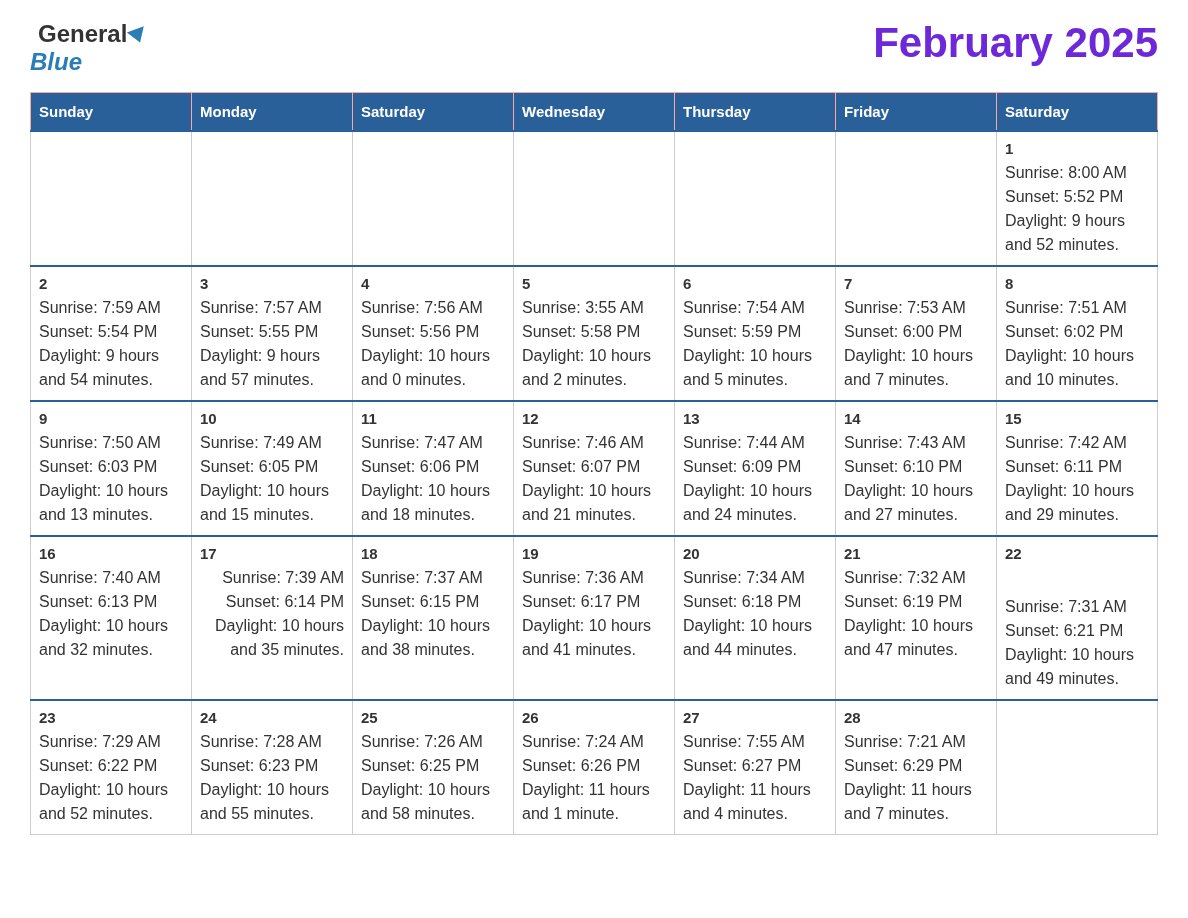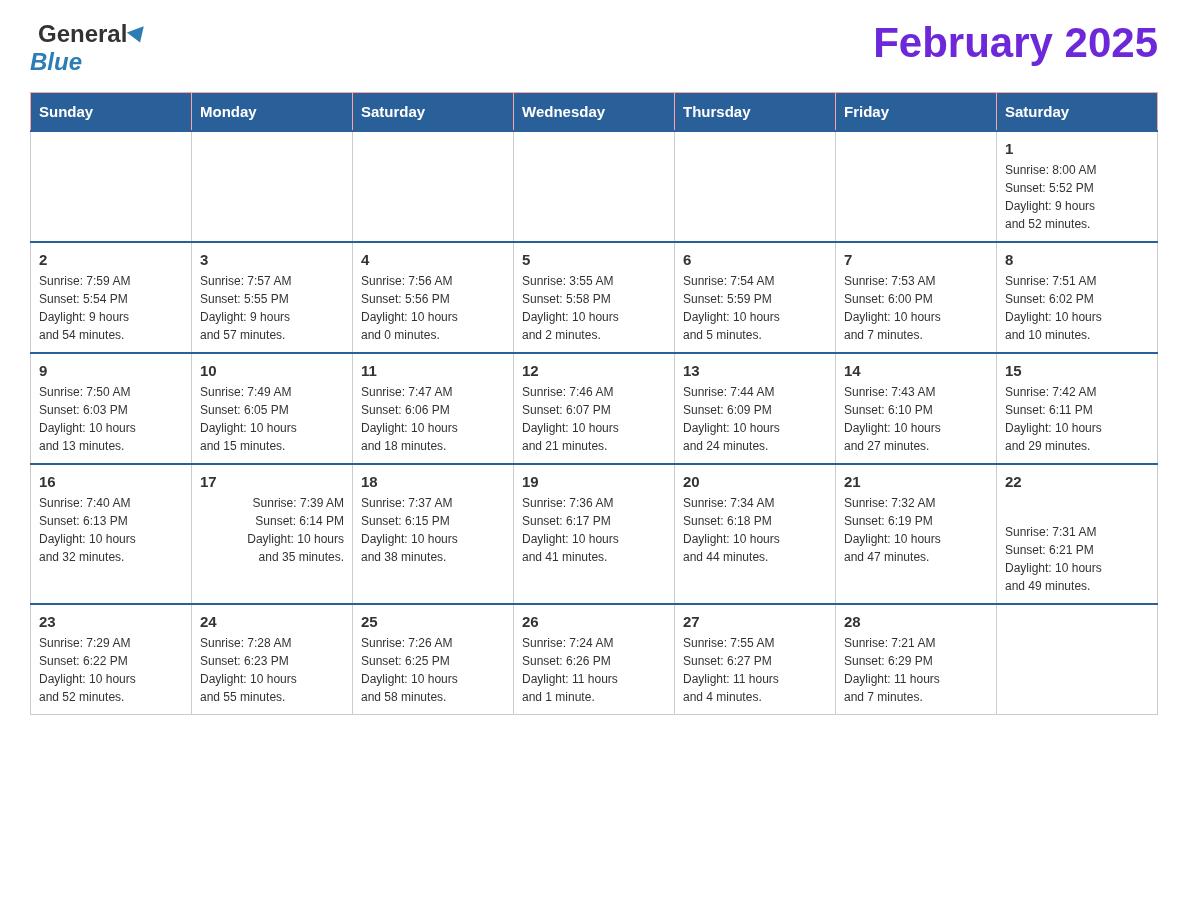--- a/index.html
+++ b/index.html
@@ -59,21 +59,21 @@
     .calendar tr.week-row td {
       border-top: 2px solid #2a6099;
     }
     .day-number {
       font-size: 15px;
       font-weight: bold;
       display: block;
       margin-bottom: 4px;
     }
     .day-info {
-      font-size: 12px;
+      font-size: 16px;
       line-height: 1.5;
       color: #333;
     }
     .empty-cell {
       background: #f9f9f9;
     }
     .logo-wrapper {
       display: flex;
       flex-direction: row;
       align-items: center;

